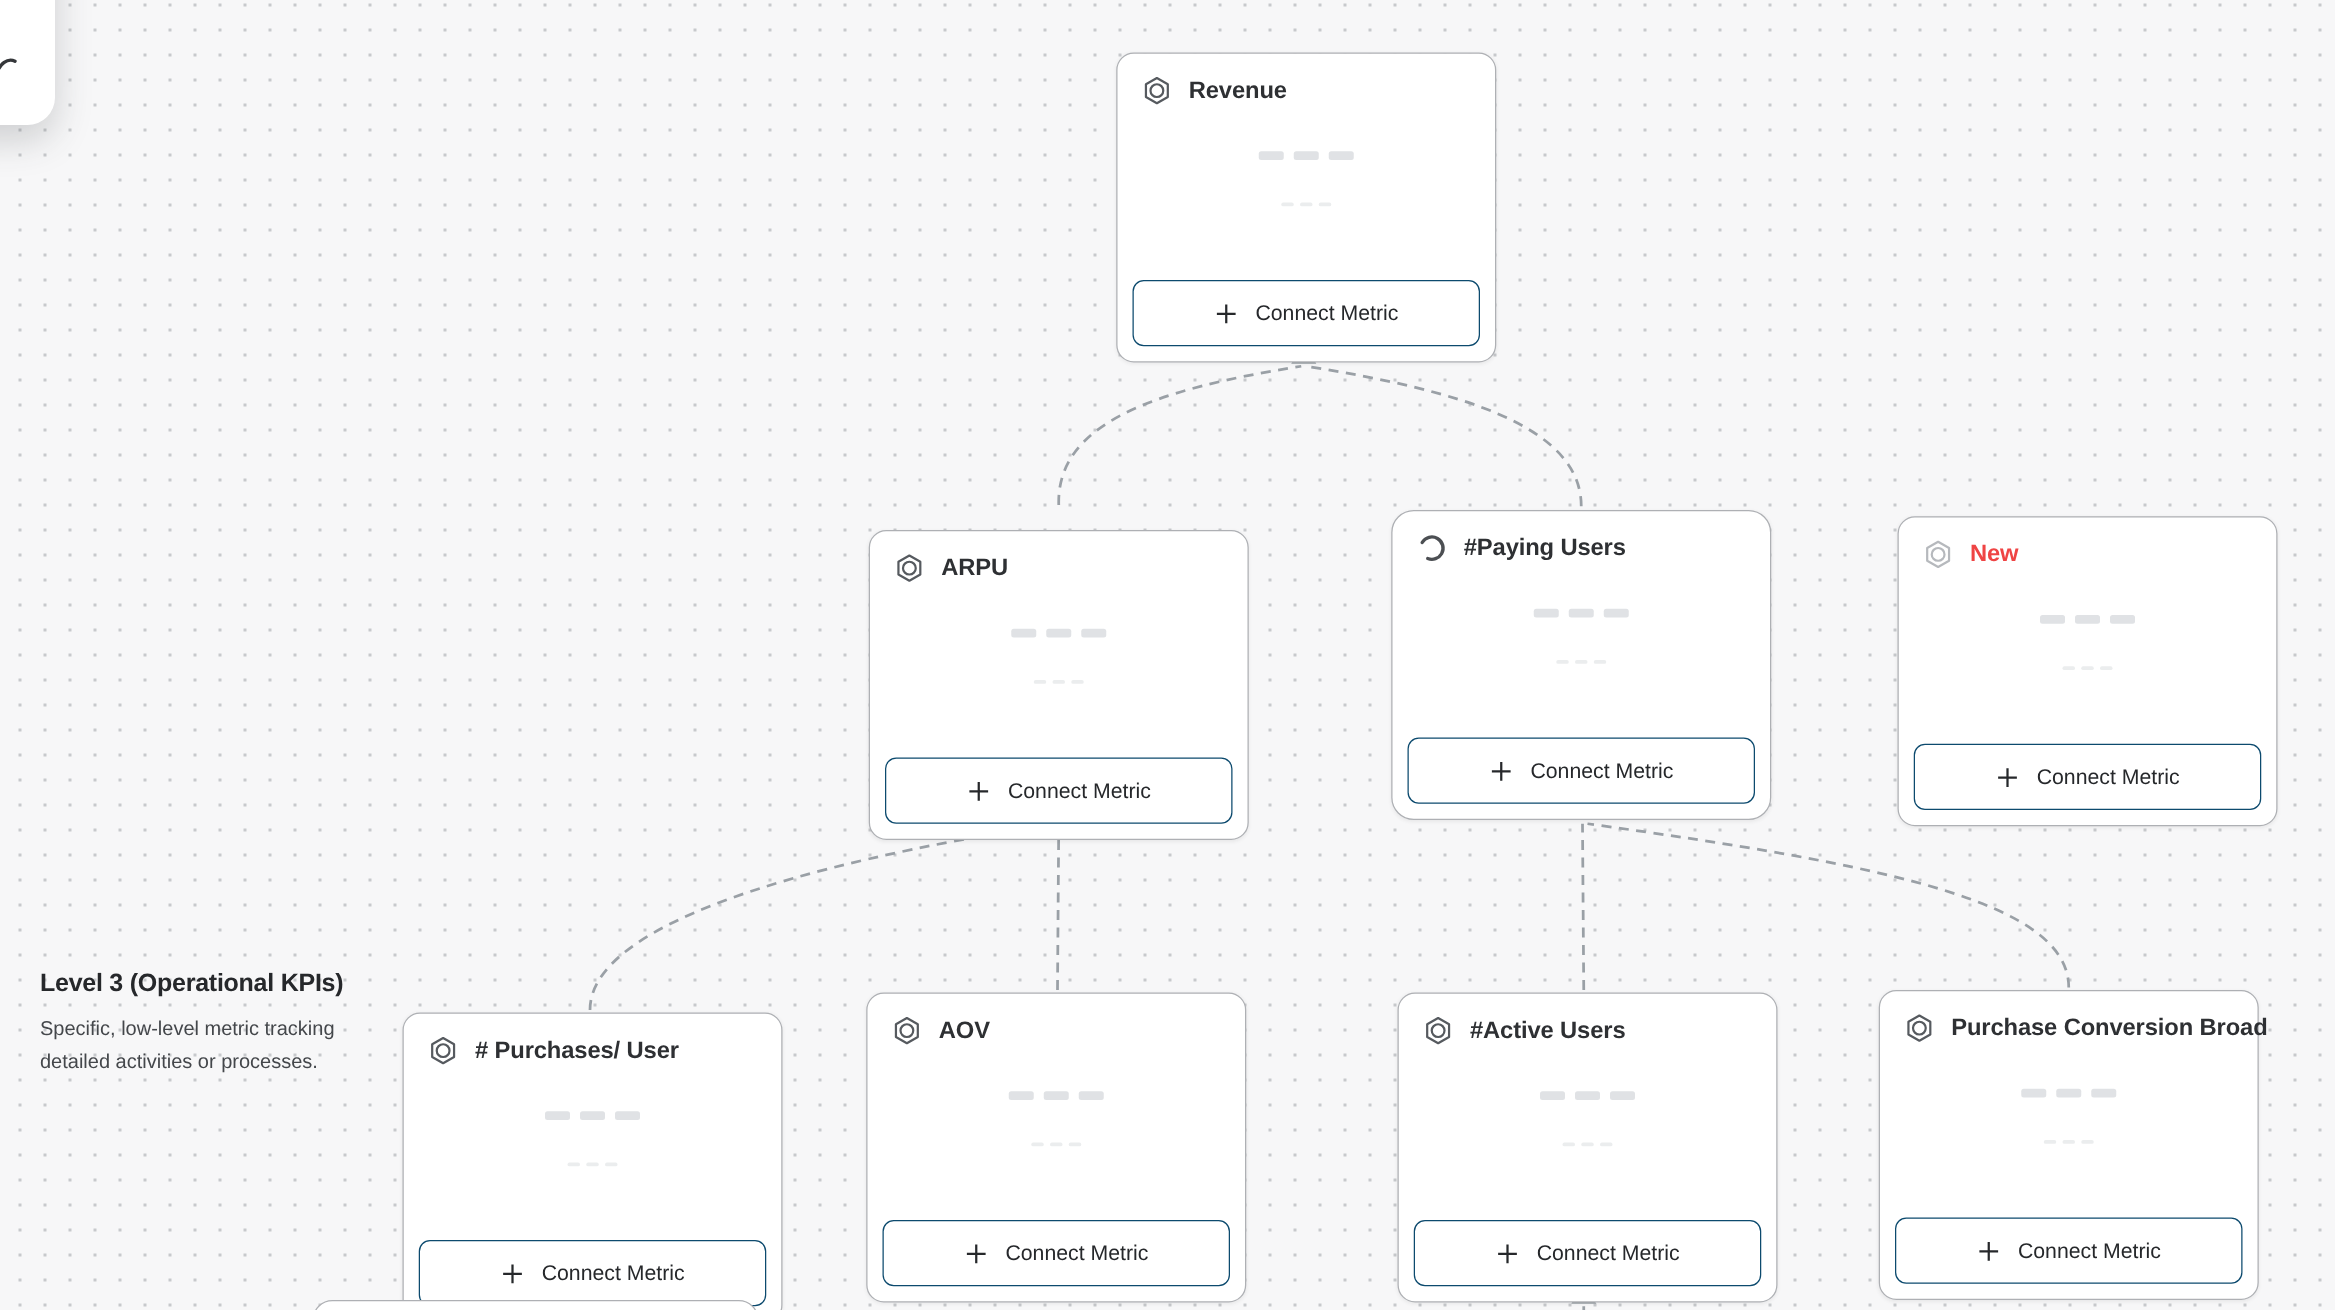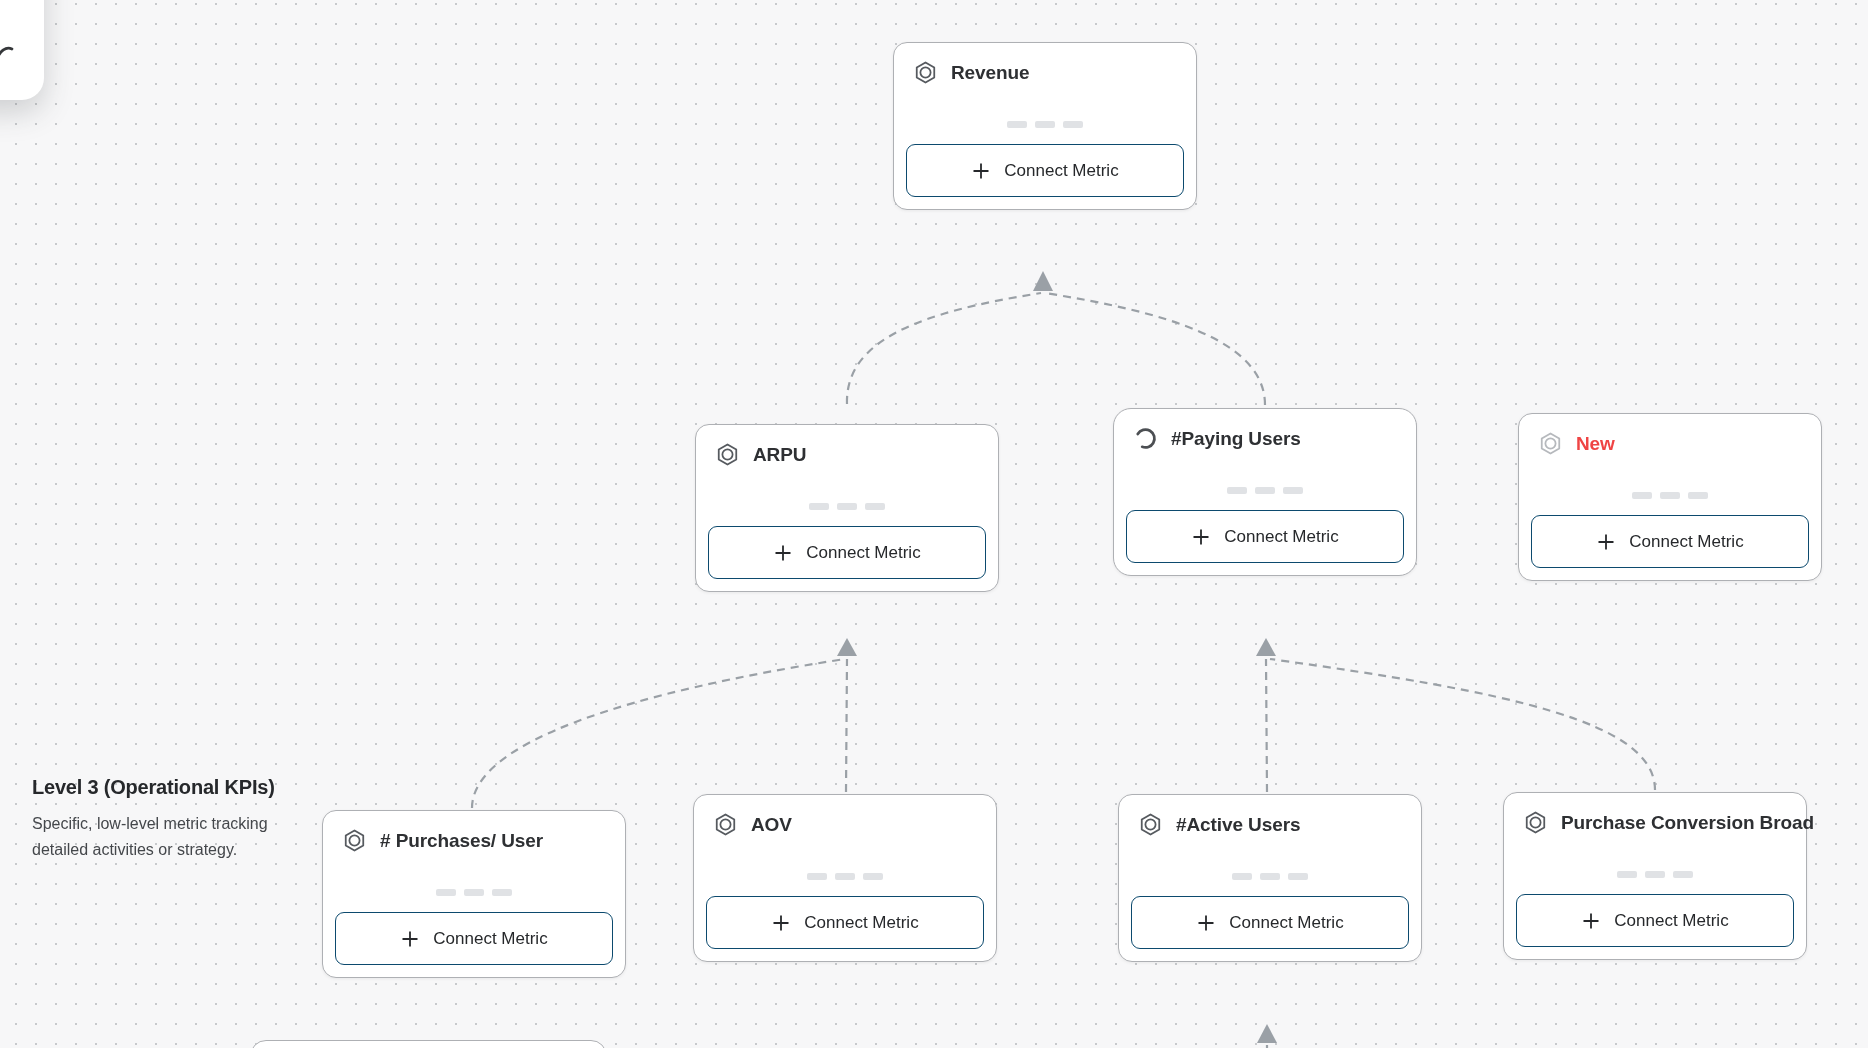--- a/index.html
+++ b/index.html
@@ -35,21 +35,21 @@
   .section-desc {
     margin-top: 12px; font-size: 16px; line-height: 26px; color: #44474b;
   }
   .sl-1 { left: 578px; top: 30px;  width: 270px; }
   .sl-2 { left: 378px; top: 378px; width: 250px; }
   .sl-3 { left: 32px;  top: 776px; width: 270px; }
 
   
   .card {
     position: absolute;
-    width: 304px; height: 168px;
+    width: 304px; height: 248px;
     background: #ffffff;
     border: 1px solid #aeb0b4;
     border-radius: 14px;
     box-shadow: 0 1px 3px rgba(60,64,67,0.08);
   }
   .card-header {
     display: flex; align-items: center; gap: 13px;
     padding: 17px 18px 0 19px;
   }
   .card-title {
@@ -115,21 +115,21 @@
     <path class="edge" d="M 1267,792 L 1266,659"></path>
     <path class="edge" d="M 1655,790 C 1655,722 1510,692 1270,659"></path>
     <polygon class="arrowhead" points="1266,638 1256,656 1276,656"></polygon>
 
     <path class="edge" d="M 1267,1048 L 1267,1045"></path>
     <polygon class="arrowhead" points="1267,1024 1257,1043 1277,1043"></polygon>
   </svg>
 
   <div class="section-label sl-3">
     <div class="section-title">Level 3 (Operational KPIs)</div>
-    <div class="section-desc">Specific, low-level metric tracking detailed activities or strategy.</div>
+    <div class="section-desc">Specific, low-level metric tracking detailed activities or processes.</div>
   </div>
 
   <div class="card pos-revenue">
     <div class="card-header">
       <svg class="metric-icon" width="25" height="25" viewBox="0 0 24 24">
         <path d="M12 2.3 L20.4 7.15 L20.4 16.85 L12 21.7 L3.6 16.85 L3.6 7.15 Z" fill="none" stroke="#565a5f" stroke-width="1.7" stroke-linejoin="round"></path>
         <circle cx="12" cy="12" r="4.9" fill="none" stroke="#565a5f" stroke-width="1.7"></circle>
       </svg>
       <span class="card-title">Revenue</span>
     </div>

